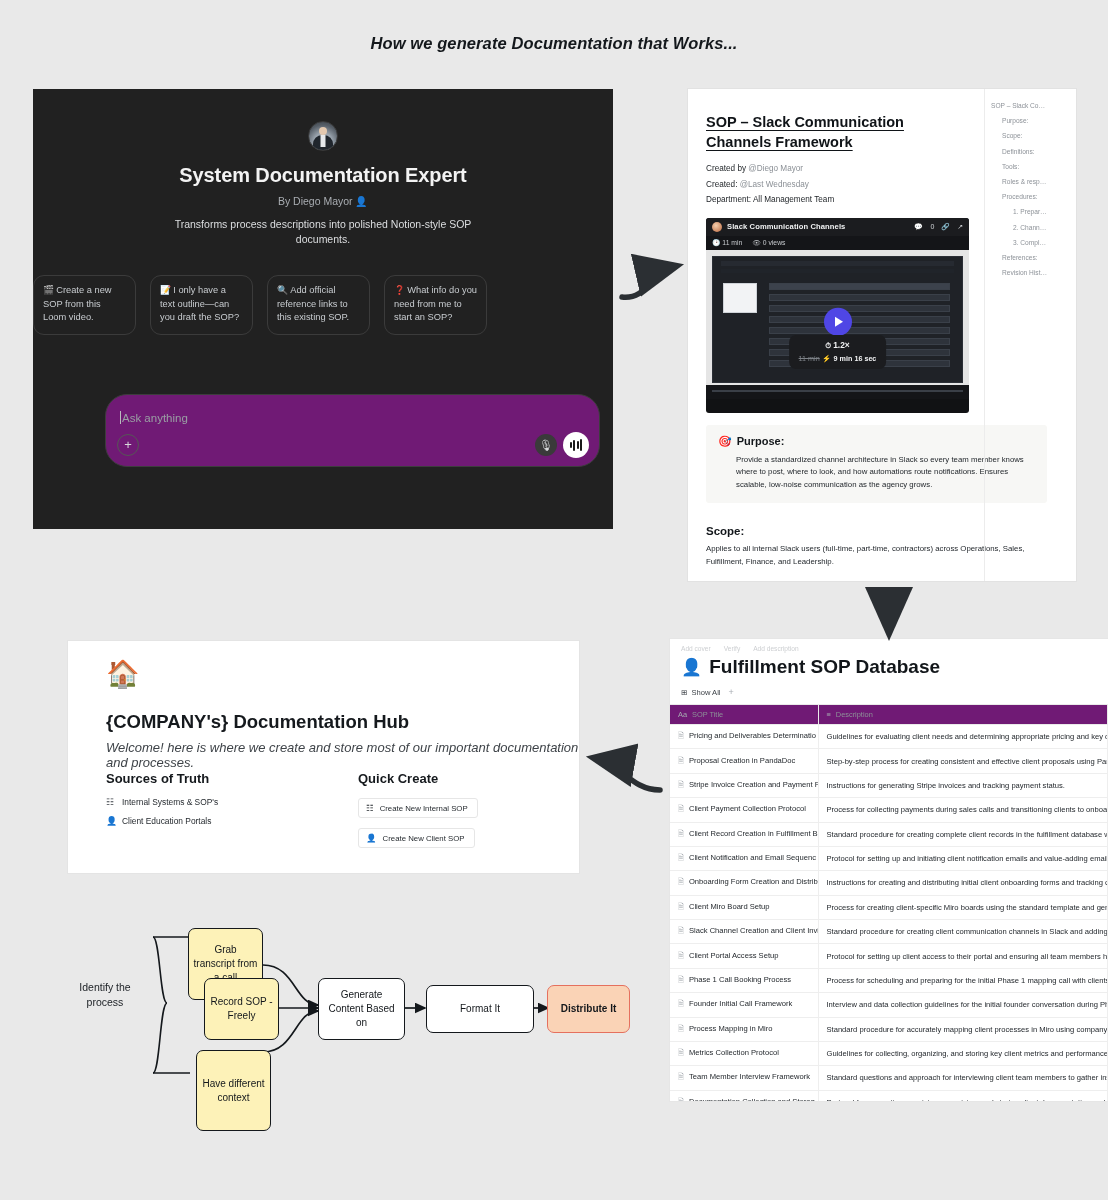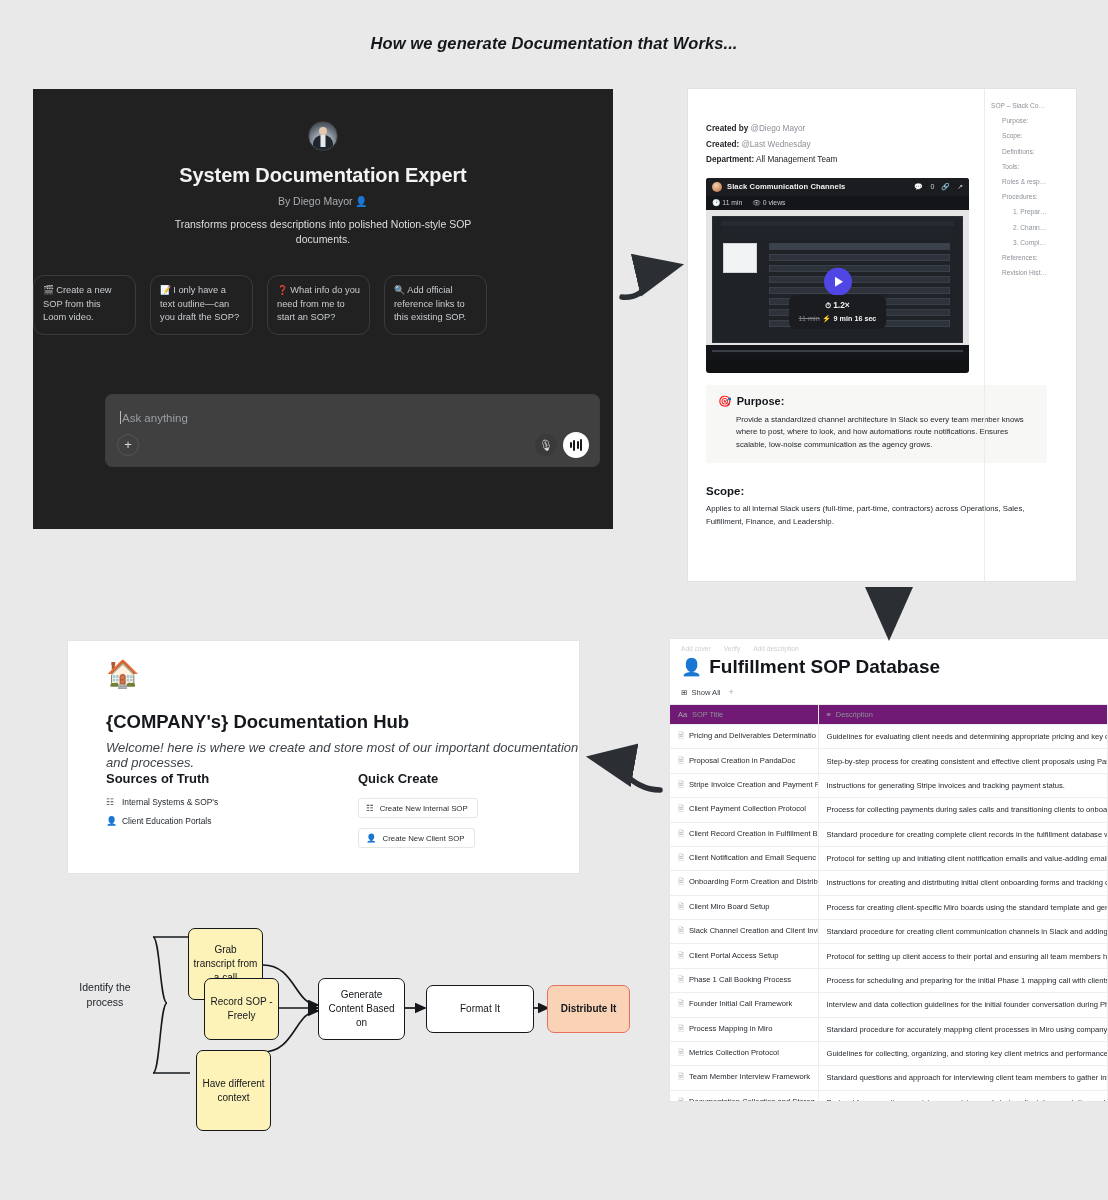--- a/index.html
+++ b/index.html
@@ -69,21 +69,21 @@
     border: 1px solid #3b3b3b; border-radius: 11px;
     padding: 8px 9px;
     font-size: 9.3px; line-height: 13.5px; color: #c8ccd0;
     text-align: left;
   }
   .chip .chip-ico { font-size: 9px; margin-right: 2px; }
 
   .composer {
     position: absolute; left: 72px; top: 305px;
     width: 495px; height: 73px;
-    background: #404040; border: 1px solid #3d3d3d; border-radius: 7px;
+    background: #701a75; border: 1px solid #3d3d3d; border-radius: 22px;
   }
   .composer-placeholder {
     position: absolute; left: 16px; top: 17px;
     font-size: 11.5px; color: #9a9fa4;
   }
   .composer-caret {
     position: absolute; left: 14px; top: 16px; width: 1px; height: 13px;
     background: #b9bcc0;
   }
   .plus-btn {
@@ -116,21 +116,21 @@
     width: 388px; height: 492px;
     background: #ffffff; overflow: hidden;
     box-shadow: 0 0 0 1px #e2e2e2;
   }
   .sop-body { position: absolute; left: 0; top: 0; width: 296px; padding: 23px 18px 0 18px; }
   .sop-h1 {
     font-size: 14.5px; font-weight: bold; color: #101418;
     line-height: 20px; text-decoration: underline; text-underline-offset: 2.5px;
   }
   .sop-meta { margin-top: 9px; font-size: 8.2px; line-height: 15.5px; color: #1d2125; }
-  .sop-meta b { font-weight: bold; margin-top: 35px; }
+  .sop-meta b { font-weight: normal; margin-top: 35px; }
   .sop-meta .mention { color: #8b9096; }
 
   .loom {
     margin-top: 10px; width: 263px; height: 195px;
     background: #111214; border-radius: 3px; overflow: hidden; position: relative;
   }
   .loom-top {
     height: 18px; background: #1b1c1f;
     display: flex; align-items: center; padding: 0 6px; gap: 5px;
   }
@@ -290,44 +290,45 @@
     <div class="gpt-desc">Transforms process descriptions into polished Notion-style SOP documents.</div>
 
     <div class="chips">
       <div class="chip">
         <span class="chip-ico">🎬</span><span>Create a new SOP from this Loom video.</span>
       </div>
       <div class="chip">
         <span class="chip-ico">📝</span><span>I only have a text outline—can you draft the SOP?</span>
       </div>
       <div class="chip">
+        <span class="chip-ico">🔍</span><span>Add official reference links to this existing SOP.</span>
+      </div>
+      <div class="chip">
         <span class="chip-ico">❓</span><span>What info do you need from me to start an SOP?</span>
-      </div>
-      <div class="chip">
-        <span class="chip-ico">🔍</span><span>Add official reference links to this existing SOP.</span>
       </div>
     </div>
   </div>
 
   <div class="composer">
     <div class="composer-caret"></div>
     <div class="composer-placeholder">Ask anything</div>
     <div class="plus-btn">+</div>
     <div class="mic-btn">🎙</div>
     <div class="voice-btn">
         <i></i>
         <i></i>
         <i></i>
         <i></i>
       </div>
   </div>
 </div>
 
 <div class="sop-panel">
   <div class="sop-body">
+    <div class="sop-h1">SOP – Slack Communication Channels Framework</div>
     <div class="sop-meta">
       <div><b>Created by</b> <span class="mention">@Diego Mayor</span></div>
       <div><b>Created:</b> <span class="mention">@Last Wednesday</span></div>
       <div><b>Department:</b> <span>All Management Team</span></div>
     </div>
 
     <div class="loom">
       <div class="loom-top">
         <div class="loom-logo"></div>
         <div class="loom-title">Slack Communication Channels</div>

